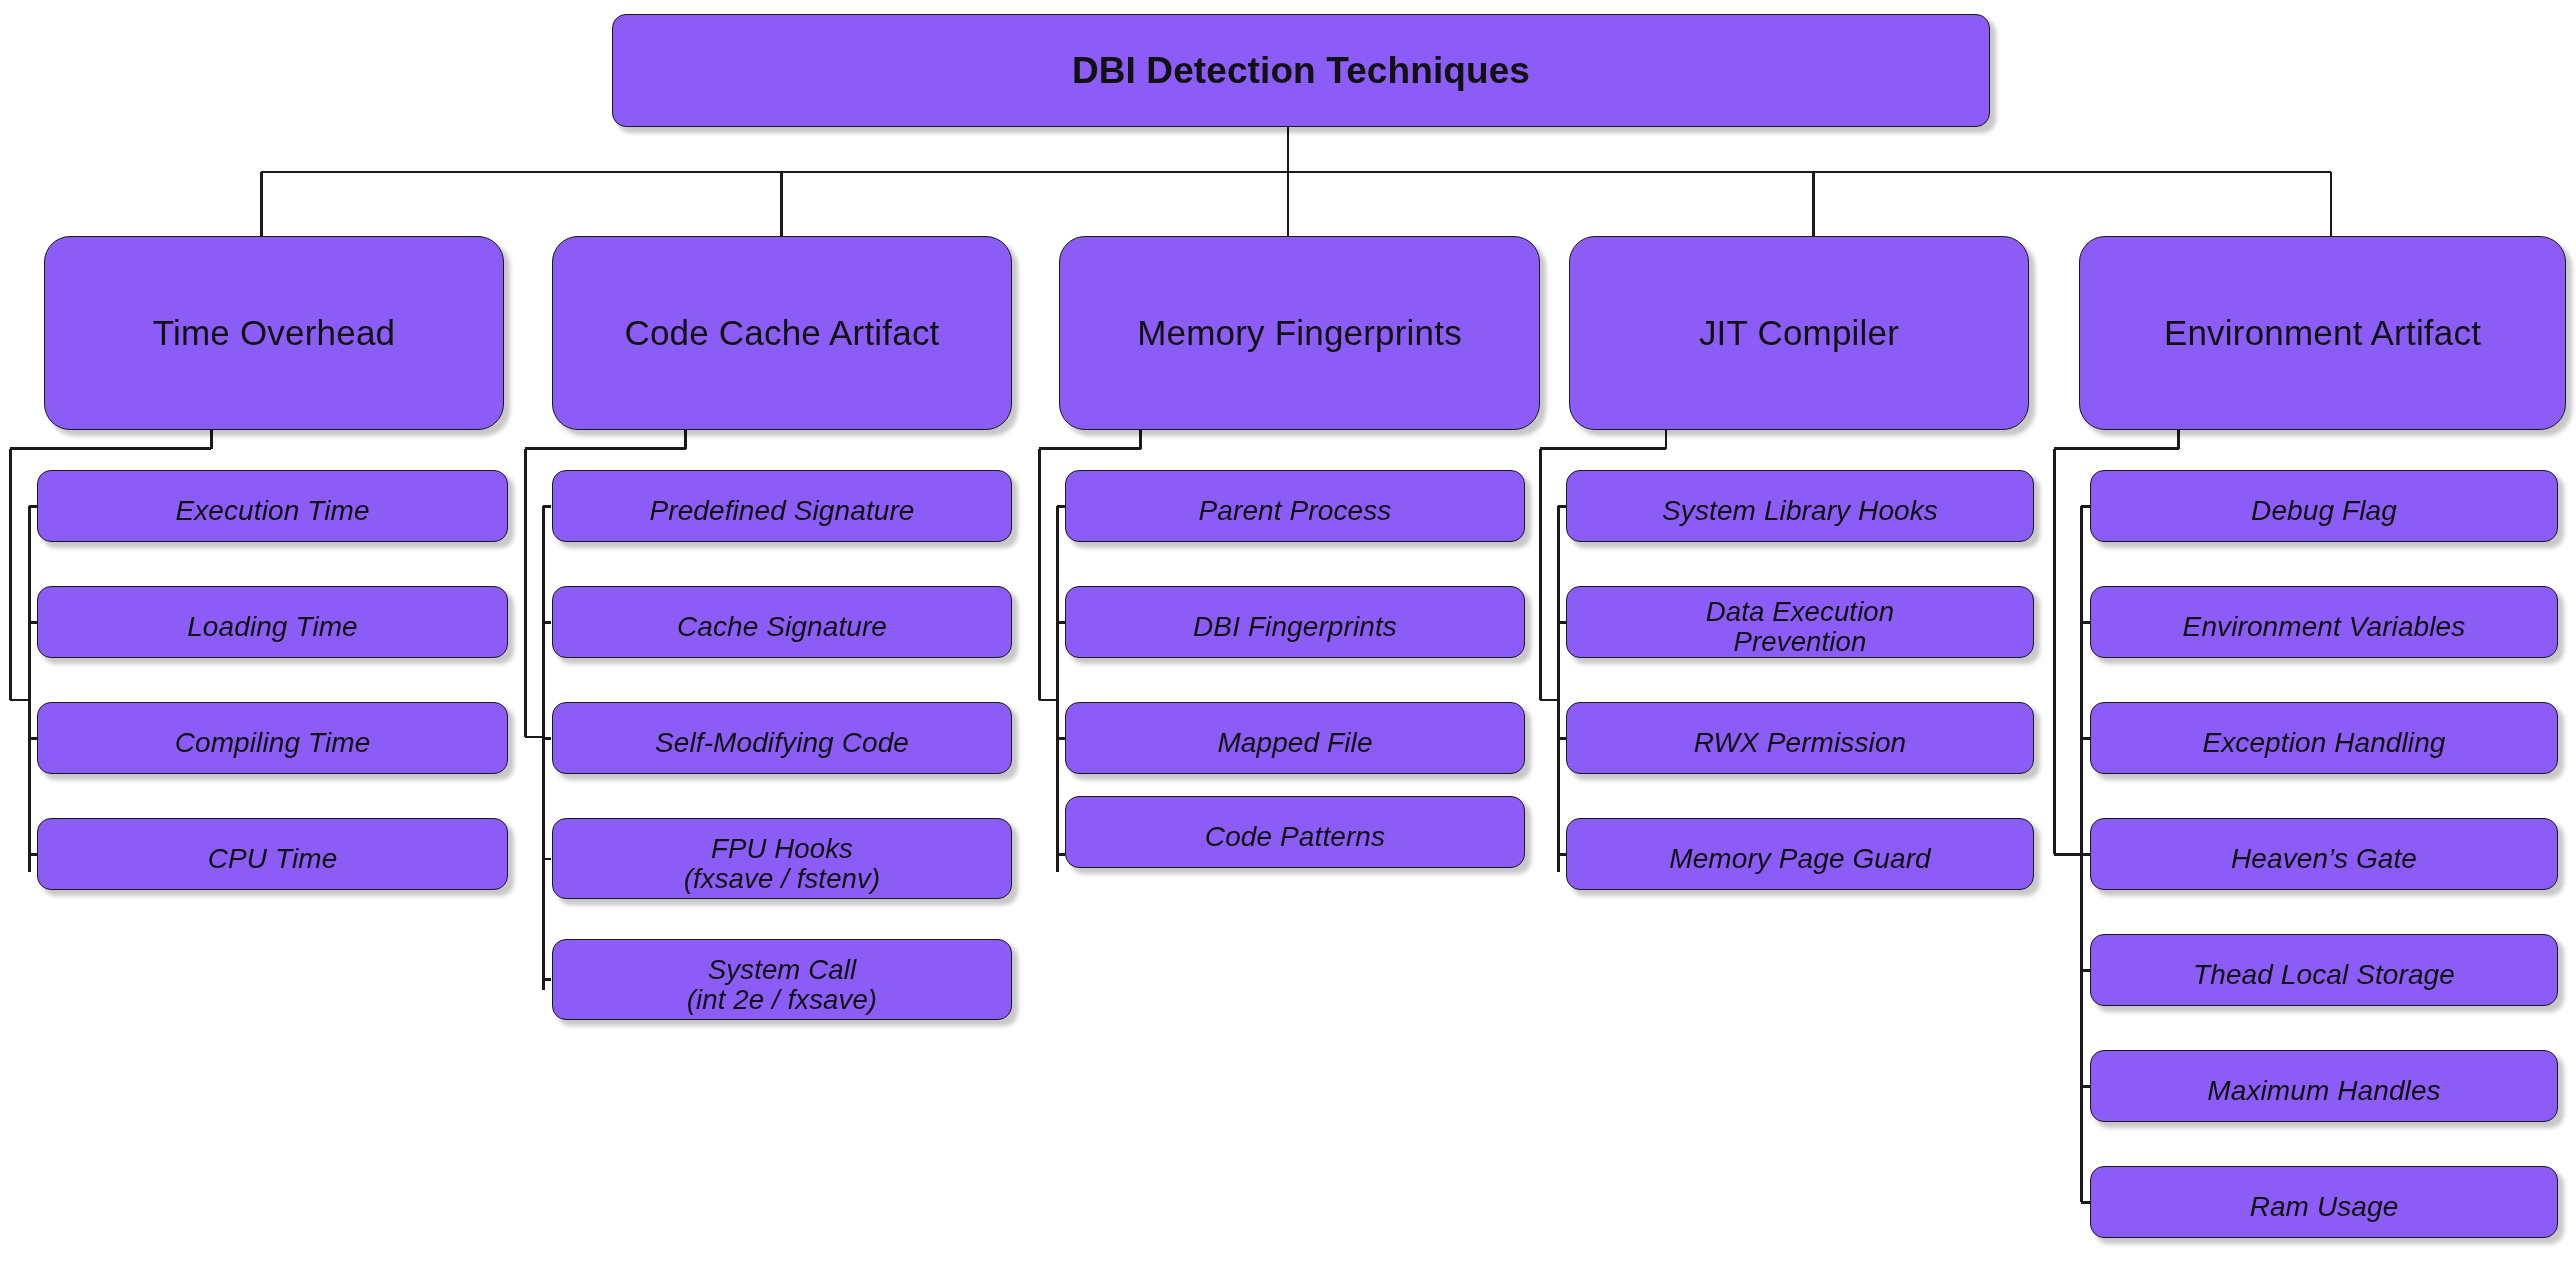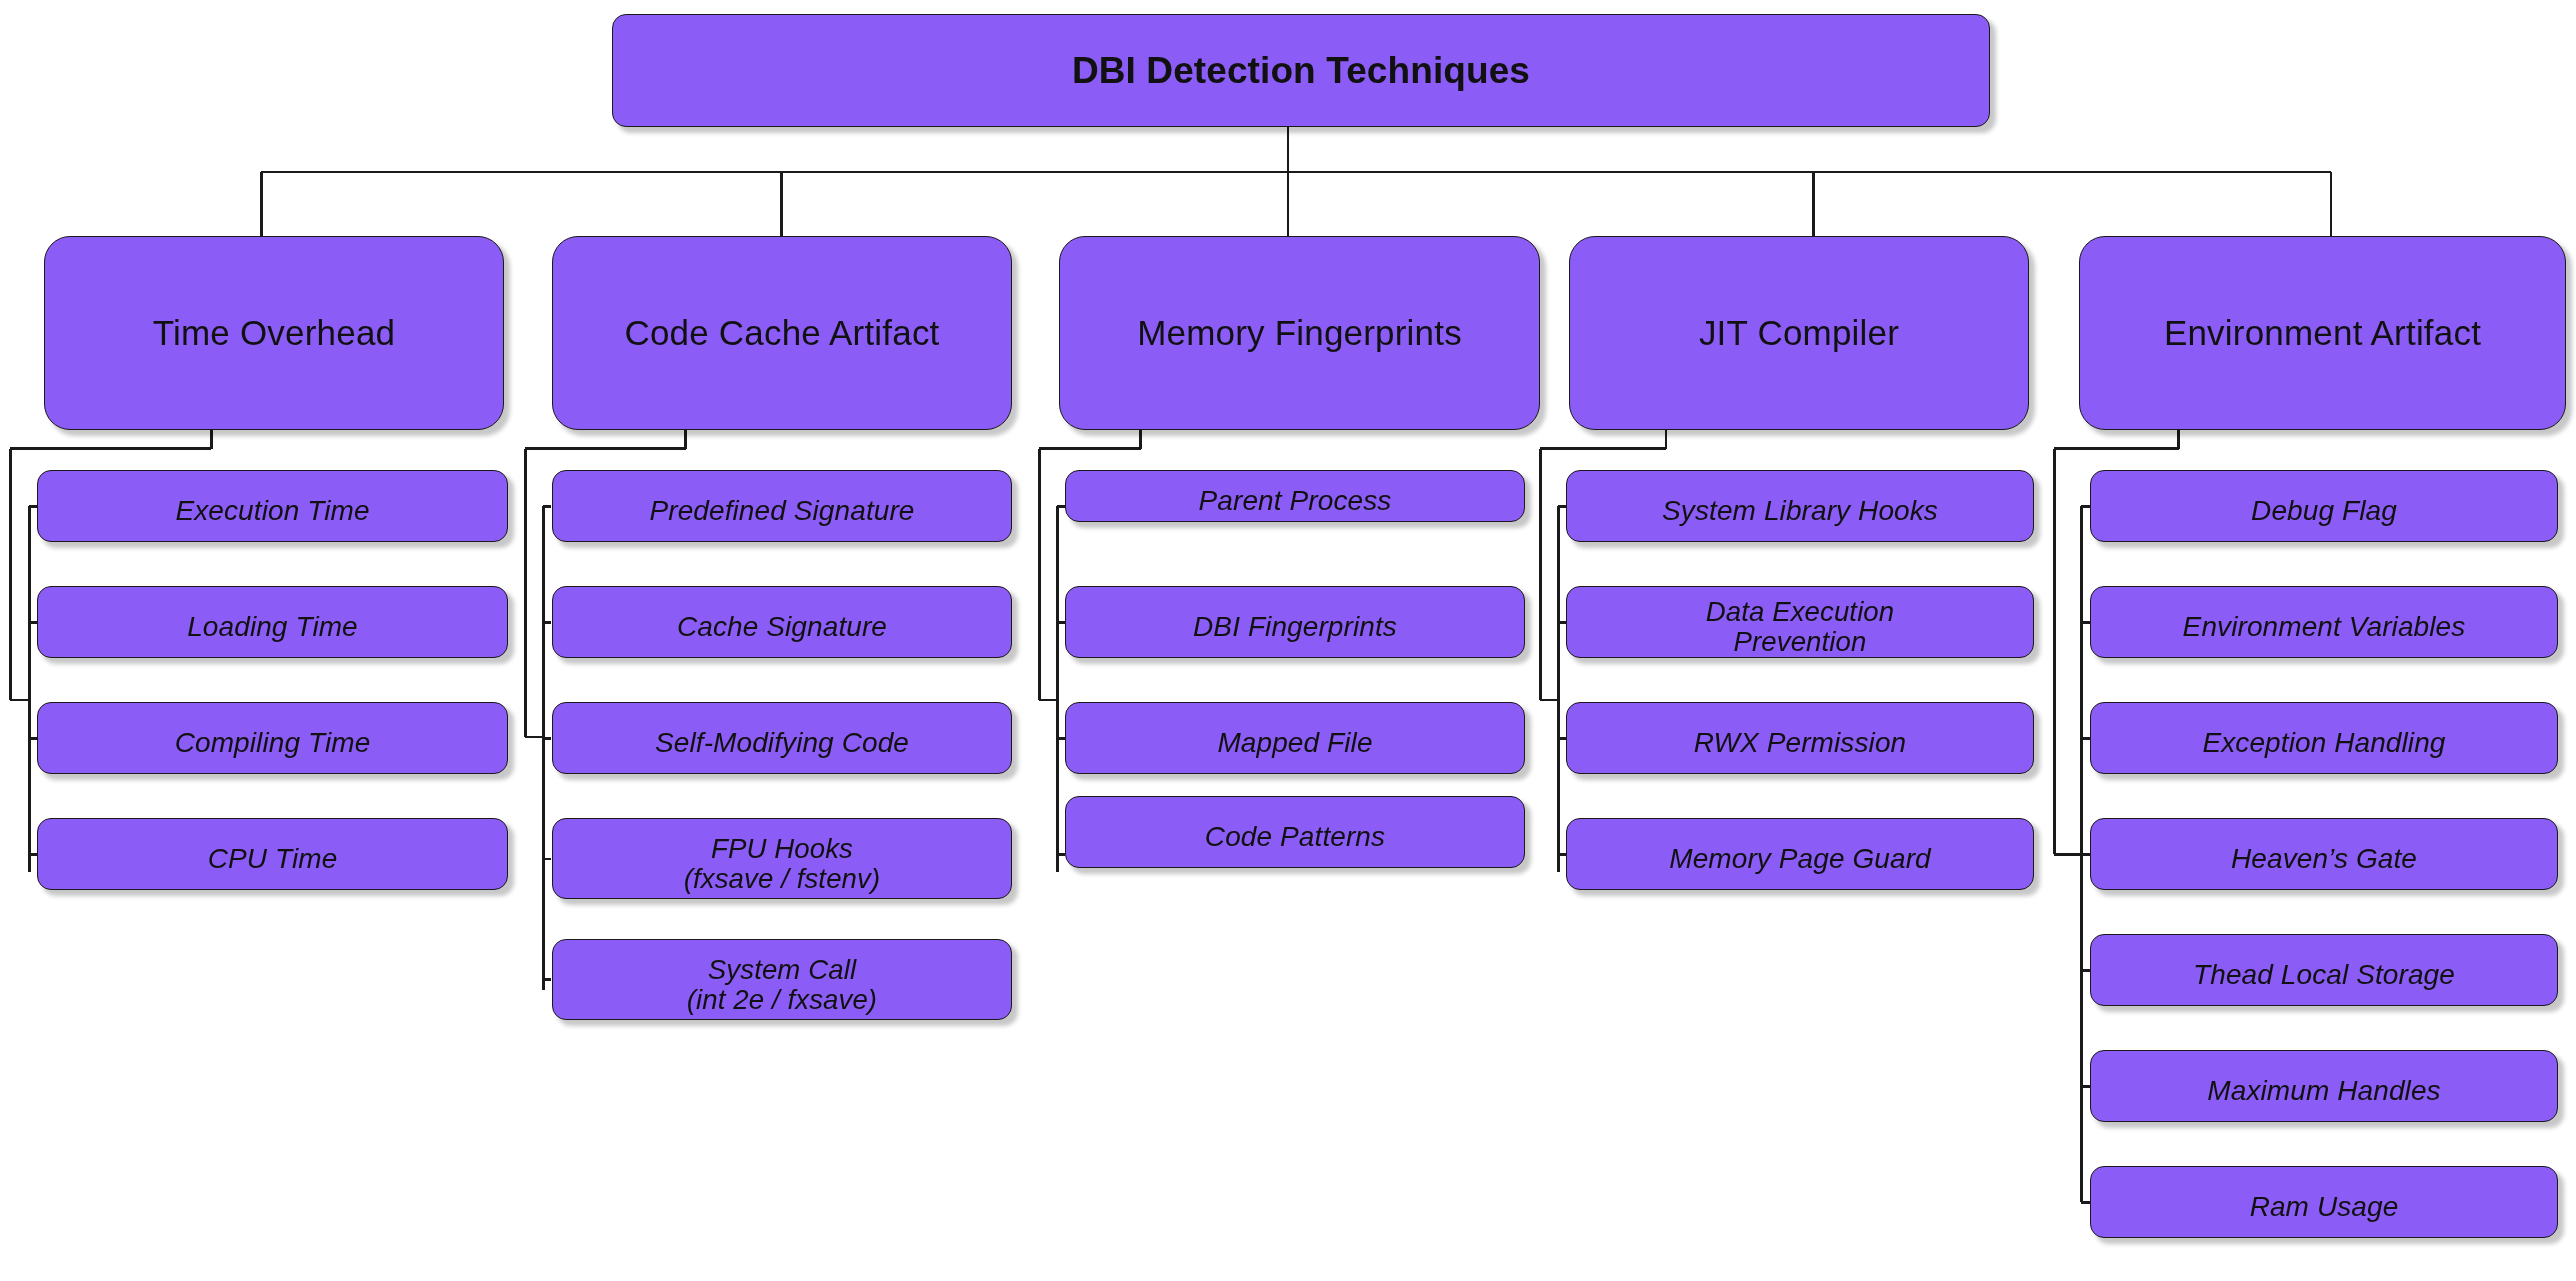--- a/index.html
+++ b/index.html
@@ -156,21 +156,21 @@
       <span>(fxsave / fstenv)</span>
     </span>
   </div>
   <div class="node leaf two" style="left:552px;top:939px;width:460px;height:81px;">
     <span class="lbl">
       <span>System Call</span><br>
       <span>(int 2e / fxsave)</span>
     </span>
   </div>
 
-  <div class="node leaf" style="left:1065px;top:470px;width:460px;height:52px;">
+  <div class="node leaf" style="left:1065px;top:470px;width:460px;height:72px;">
     <span class="lbl">Parent Process</span>
   </div>
   <div class="node leaf" style="left:1065px;top:586px;width:460px;height:72px;">
     <span class="lbl">DBI Fingerprints</span>
   </div>
   <div class="node leaf" style="left:1065px;top:702px;width:460px;height:72px;">
     <span class="lbl">Mapped File</span>
   </div>
   <div class="node leaf" style="left:1065px;top:796px;width:460px;height:72px;">
     <span class="lbl">Code Patterns</span>

